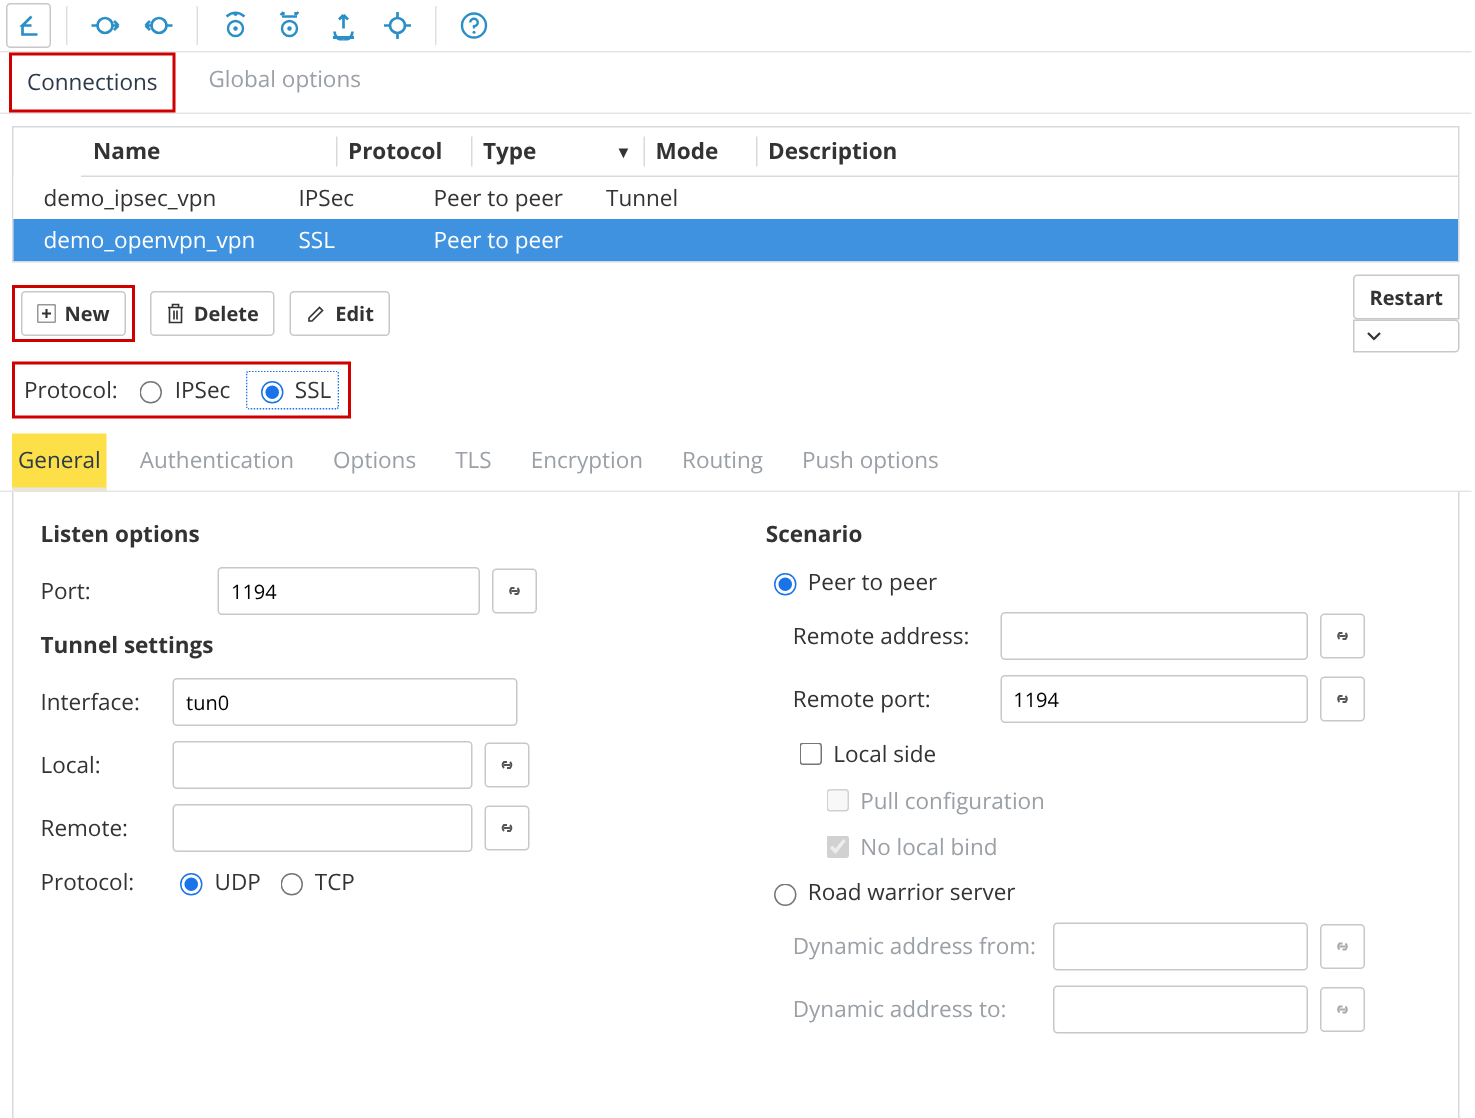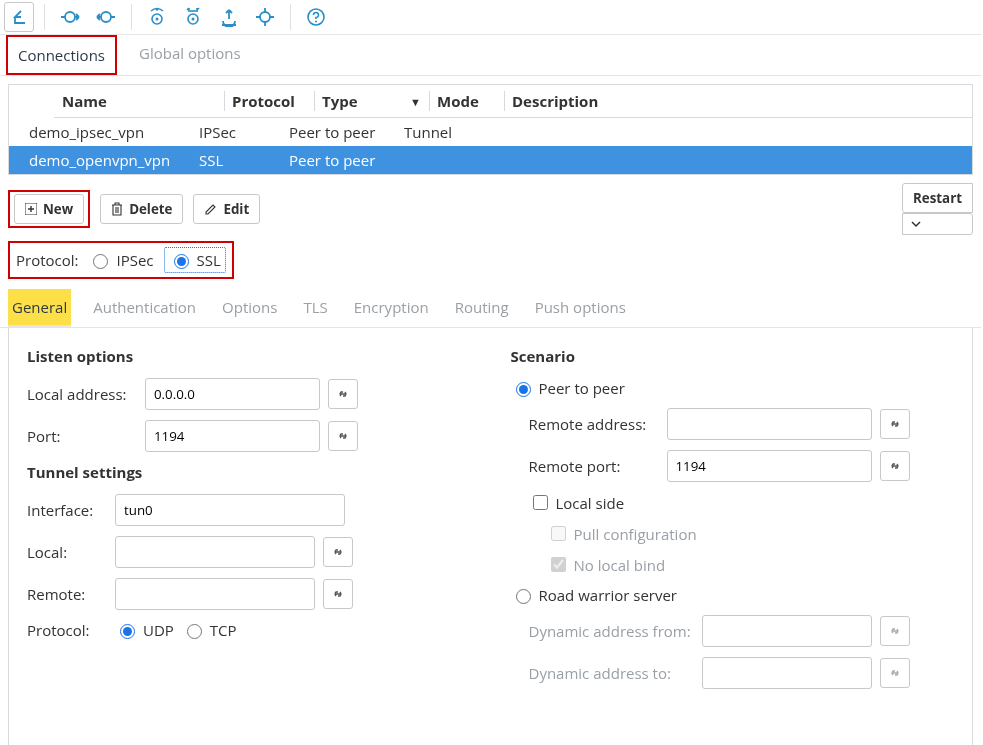--- a/index.html
+++ b/index.html
@@ -224,29 +224,20 @@
     <div class="tab">Encryption</div>
     <div class="tab">Routing</div>
     <div class="tab">Push options</div>
   </div>
 
   <div class="form-area">
 
     <div class="col">
       <div class="section-title">Listen options</div>
       <div class="field-row">
-        <div class="field-label">Local address:</div>
-        <input class="text" value="0.0.0.0" style="">
-        <span class="linkbtn">
-            <svg width="14" height="14" viewBox="0 0 14 14">
-              <path d="M5 9 A3 3 0 0 1 5 5 L7 5 M9 5 A3 3 0 0 1 9 9 L7 9 M5 7 L9 7" fill="none" stroke="#555" stroke-width="1.3"></path>
-            </svg>
-          </span>
-      </div>
-      <div class="field-row">
         <div class="field-label">Port:</div>
         <input class="text" value="1194" style="">
         <span class="linkbtn">
             <svg width="14" height="14" viewBox="0 0 14 14">
               <path d="M5 9 A3 3 0 0 1 5 5 L7 5 M9 5 A3 3 0 0 1 9 9 L7 9 M5 7 L9 7" fill="none" stroke="#555" stroke-width="1.3"></path>
             </svg>
           </span>
       </div>
 
       <div class="section-title">Tunnel settings</div>

